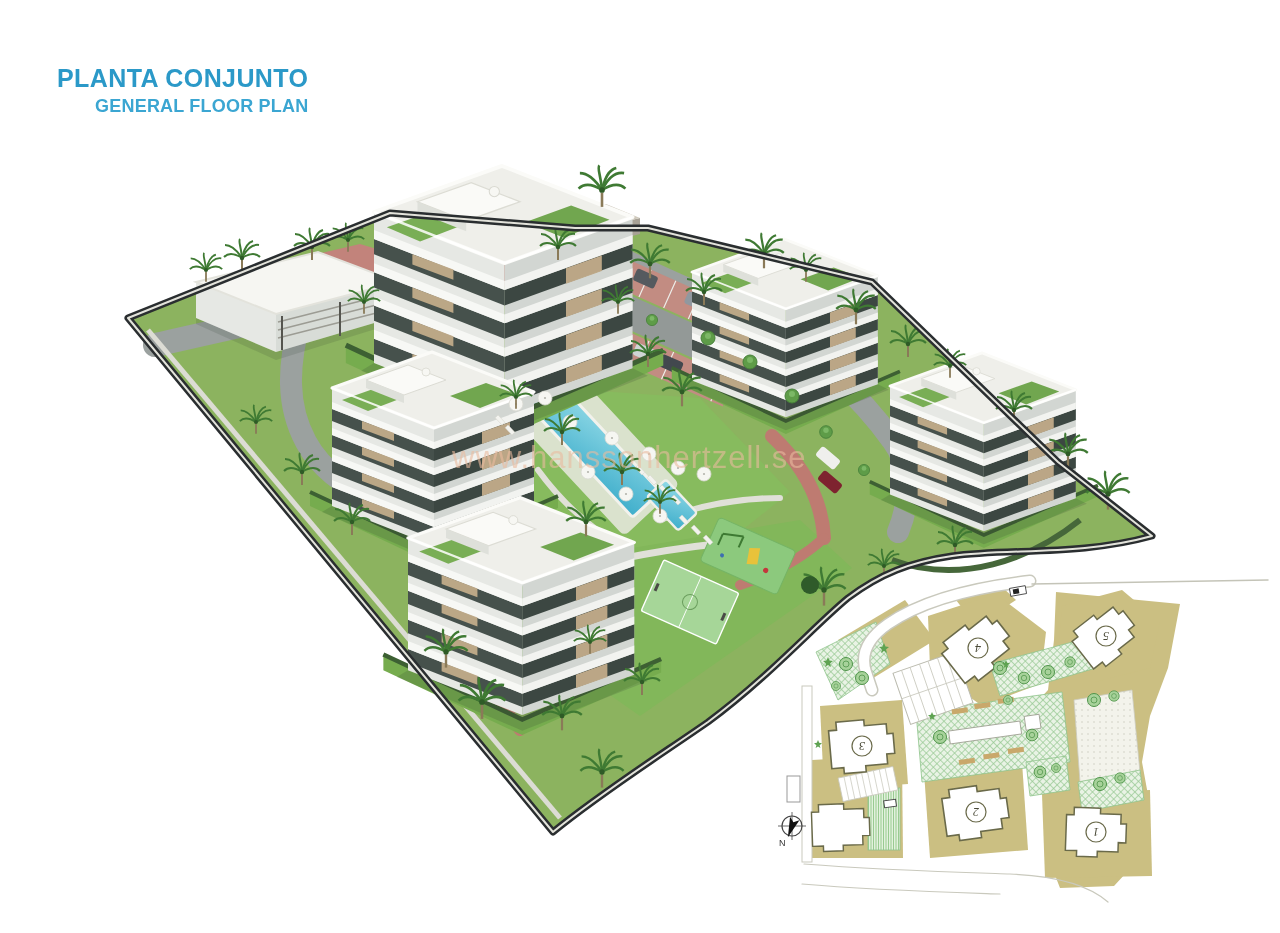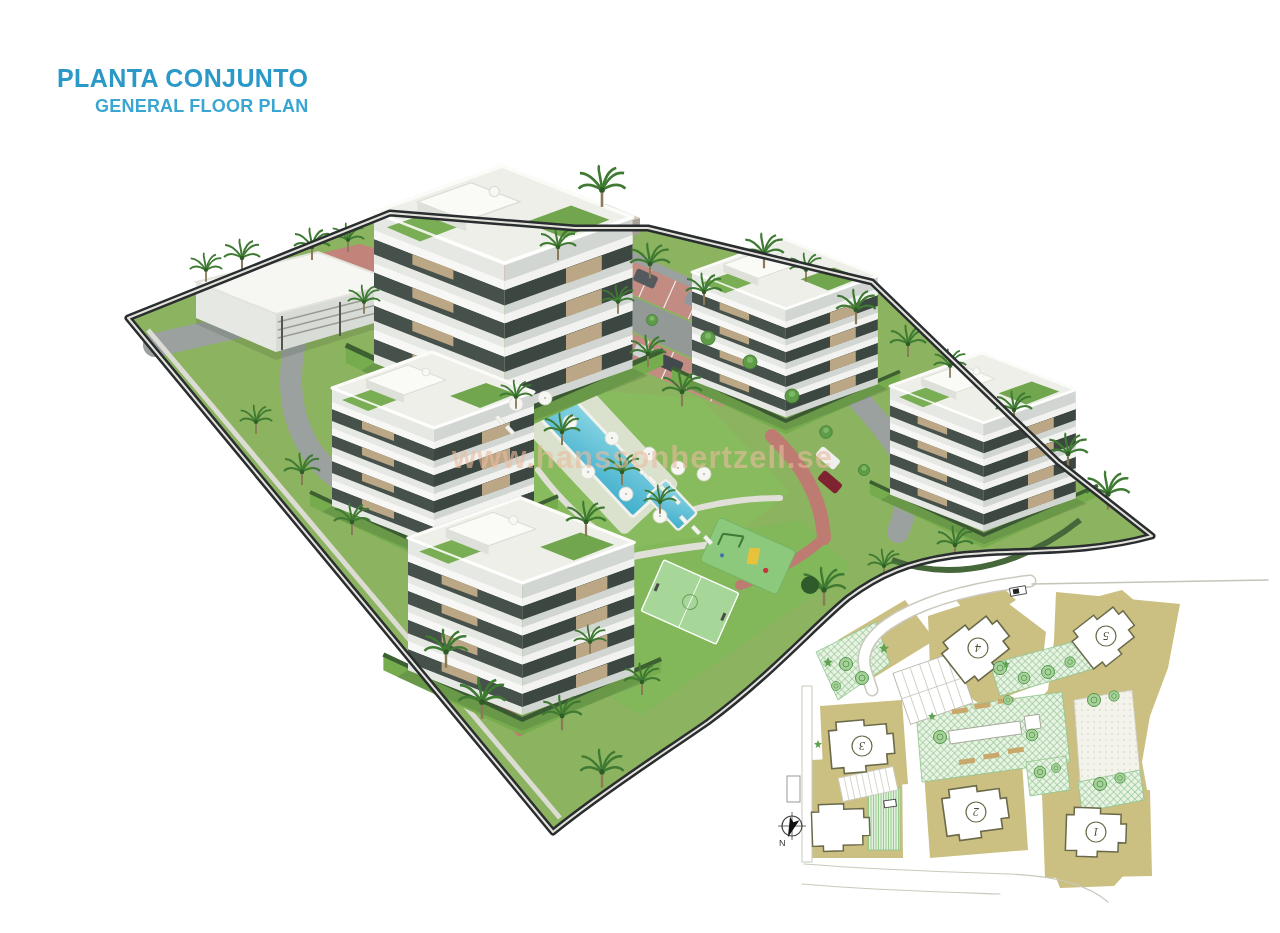--- a/index.html
+++ b/index.html
@@ -1,21 +1,21 @@
 <!DOCTYPE html>
 <html><head>
 <meta charset="utf-8">
 <style>
   html,body{margin:0;padding:0;background:#fff;}
   .canvas{position:relative;width:1280px;height:933px;background:#ffffff;overflow:hidden;
           font-family:"Liberation Sans",sans-serif;}
   .hdr{position:absolute;left:57px;top:64px;z-index:4;}
   .hdr h1{margin:0;font-size:25px;font-weight:bold;letter-spacing:.4px;color:#2B99C8;}
   .hdr h2{margin:3px 0 0 0;font-size:18px;font-weight:bold;letter-spacing:.2px;color:#3BA6D2;text-align:right;}
-  .wm{position:absolute;left:452px;top:440px;z-index:5;font-size:31px;font-weight:bold;
+  .wm{position:absolute;left:452px;top:440px;z-index:5;font-size:31px;font-weight:normal;
       letter-spacing:1px;color:rgba(234,186,158,0.60);white-space:nowrap;pointer-events:none;}
   svg.scene{position:absolute;left:0;top:0;}
   .plan-num{font-family:"Liberation Serif",serif;font-style:italic;font-size:12px;fill:#4A4A38;}
   .north-n{font-size:9px;fill:#333;}
 </style>
 </head>
 <body>
 
 <div class="canvas">
 

